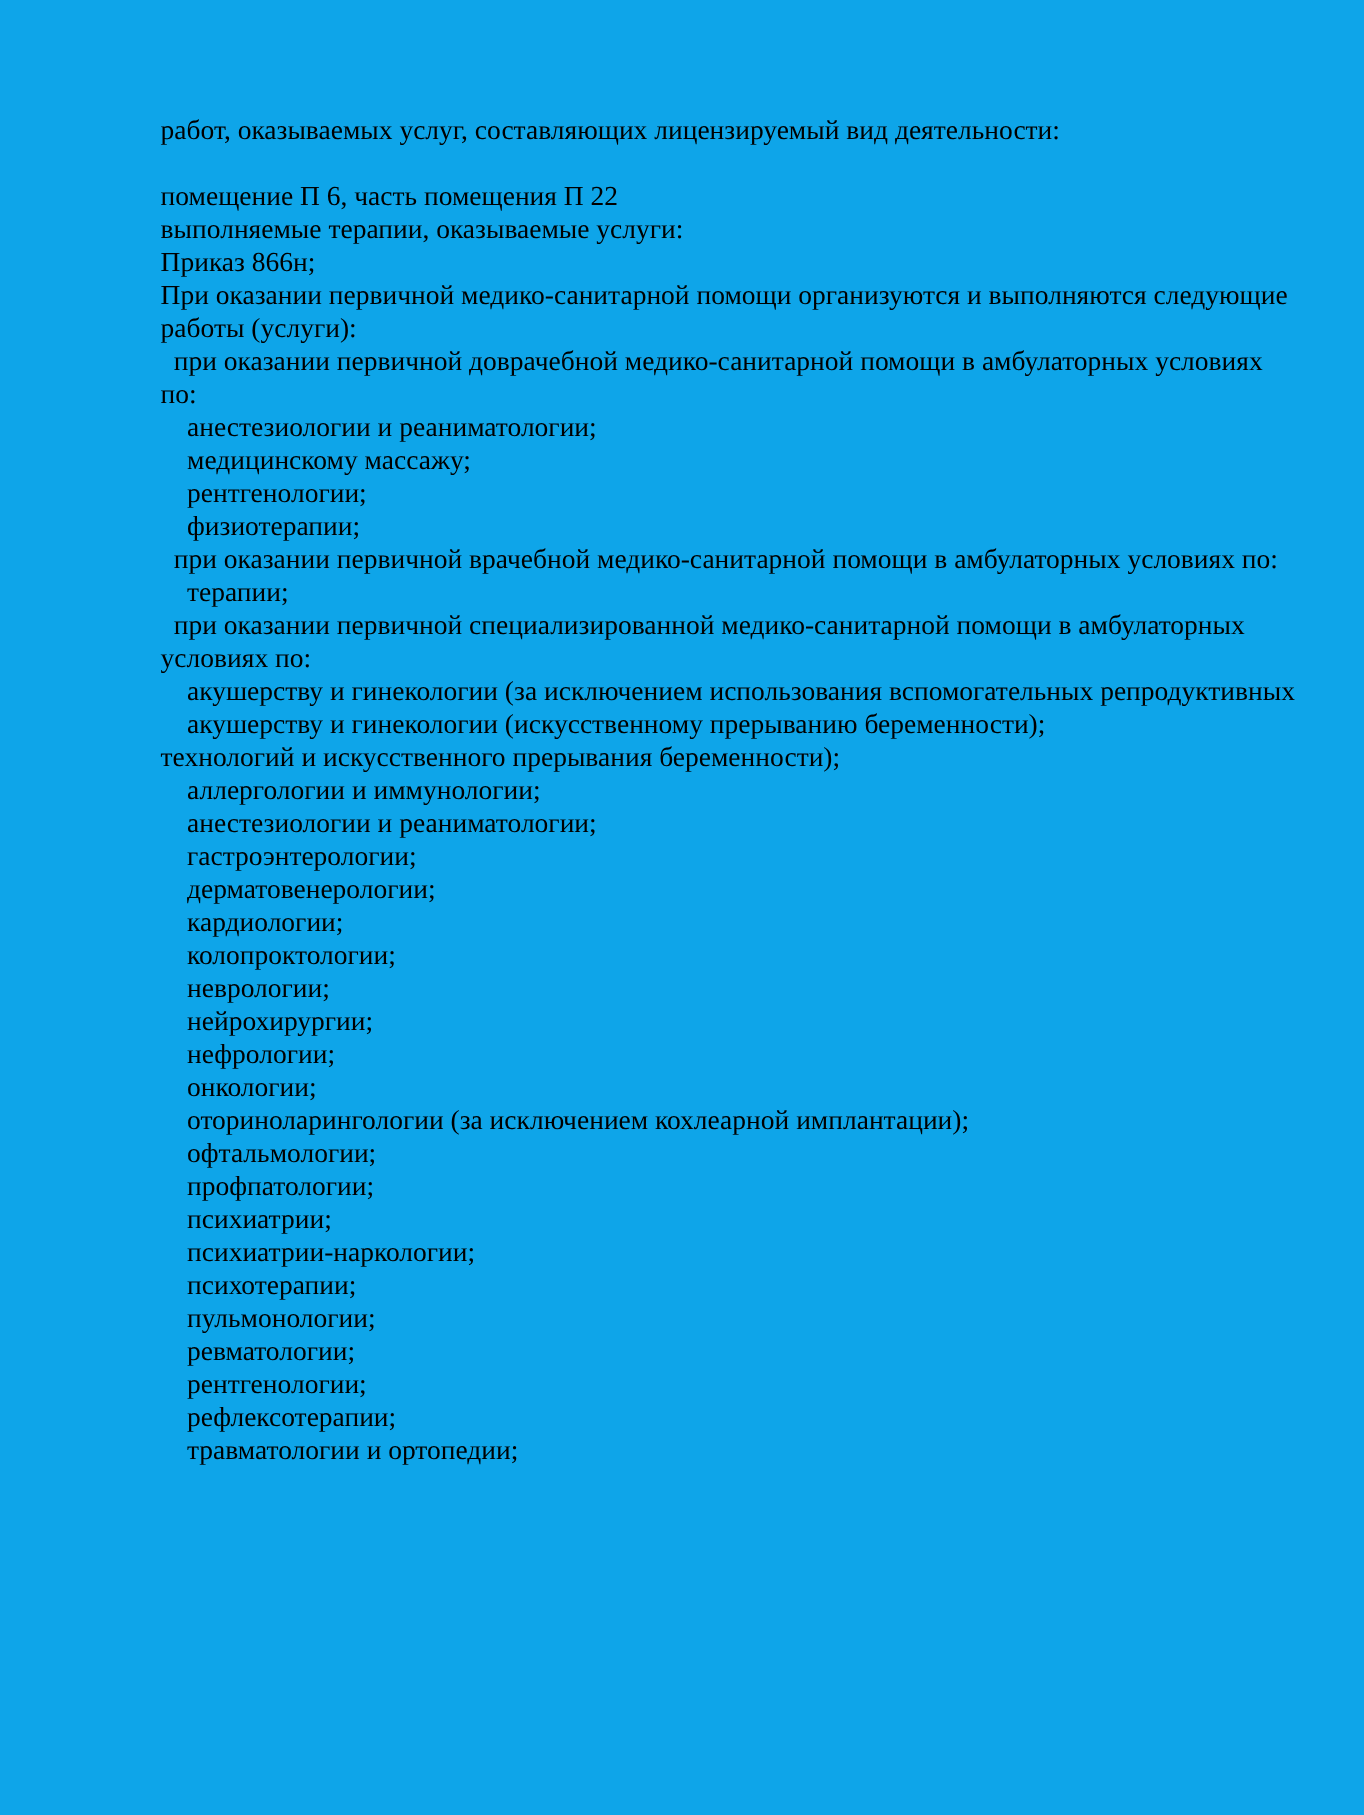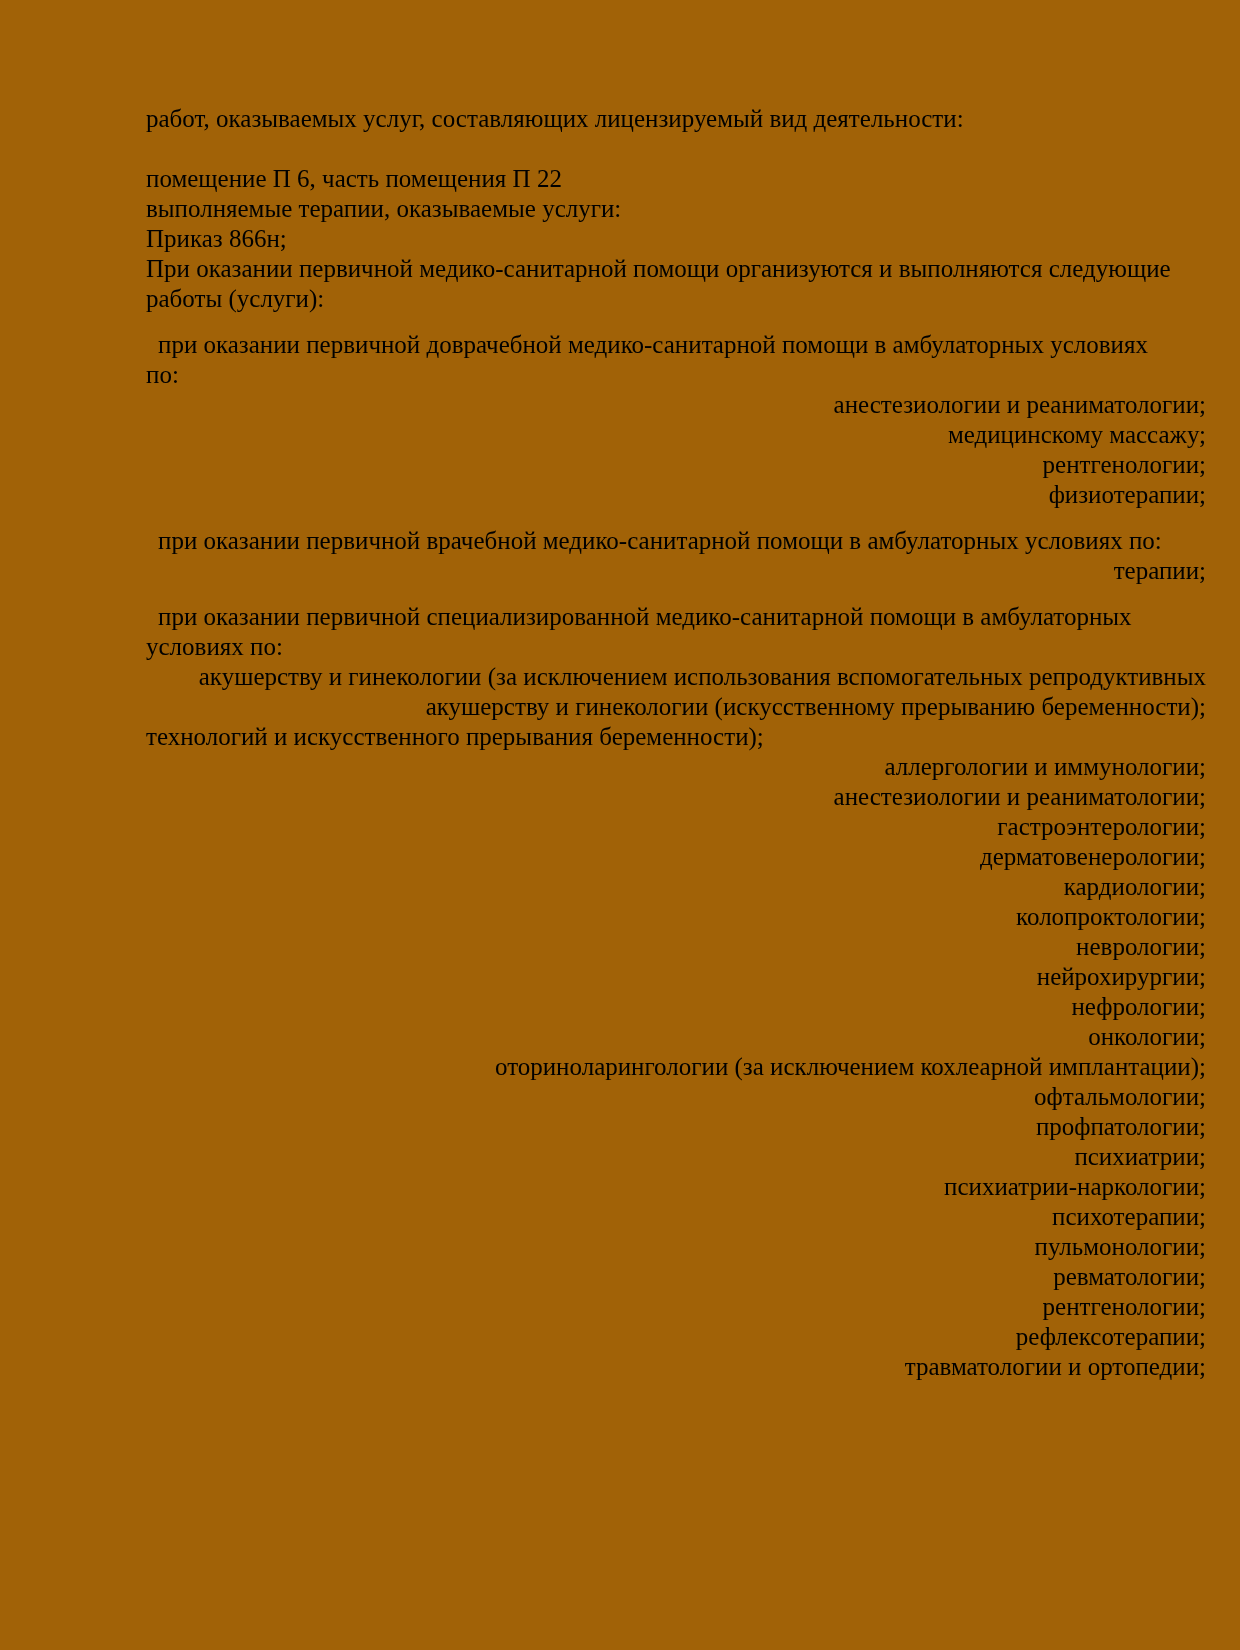--- a/index.html
+++ b/index.html
@@ -9,39 +9,39 @@
   body {
     width: 1240px;
     height: 1650px;
     background: #ffffff;
     font-family: "Liberation Serif", "DejaVu Serif", serif;
   }
   .page {
     position: relative;
     width: 1240px;
     height: 1650px;
-    background: #a16207;
+    background: #0ea5e9;
     overflow: hidden;
   }
   .text-block {
     position: absolute;
     left: 146px;
     top: 104px;
     width: 1060px;
     color: #000000;
     font-size: 25px;
     line-height: 30px;
   }
   .line {
     height: 30px;
     white-space: pre;
   }
   .ind-0 { padding-left: 0; }
-  .ind-1 { padding-left: 12px; margin-top: 16px; }
-  .ind-2 { padding-left: 24px; text-align: right; }
+  .ind-1 { padding-left: 12px; }
+  .ind-2 { padding-left: 24px; }
 </style>
 </head>
 <body>
 
 <div class="page">
   <div class="text-block">
       <div class="line ind-0">работ, оказываемых услуг, составляющих лицензируемый вид деятельности:</div>
       <div class="line ind-0"></div>
       <div class="line ind-0">помещение П 6, часть помещения П 22</div>
       <div class="line ind-0">выполняемые терапии, оказываемые услуги:</div>

